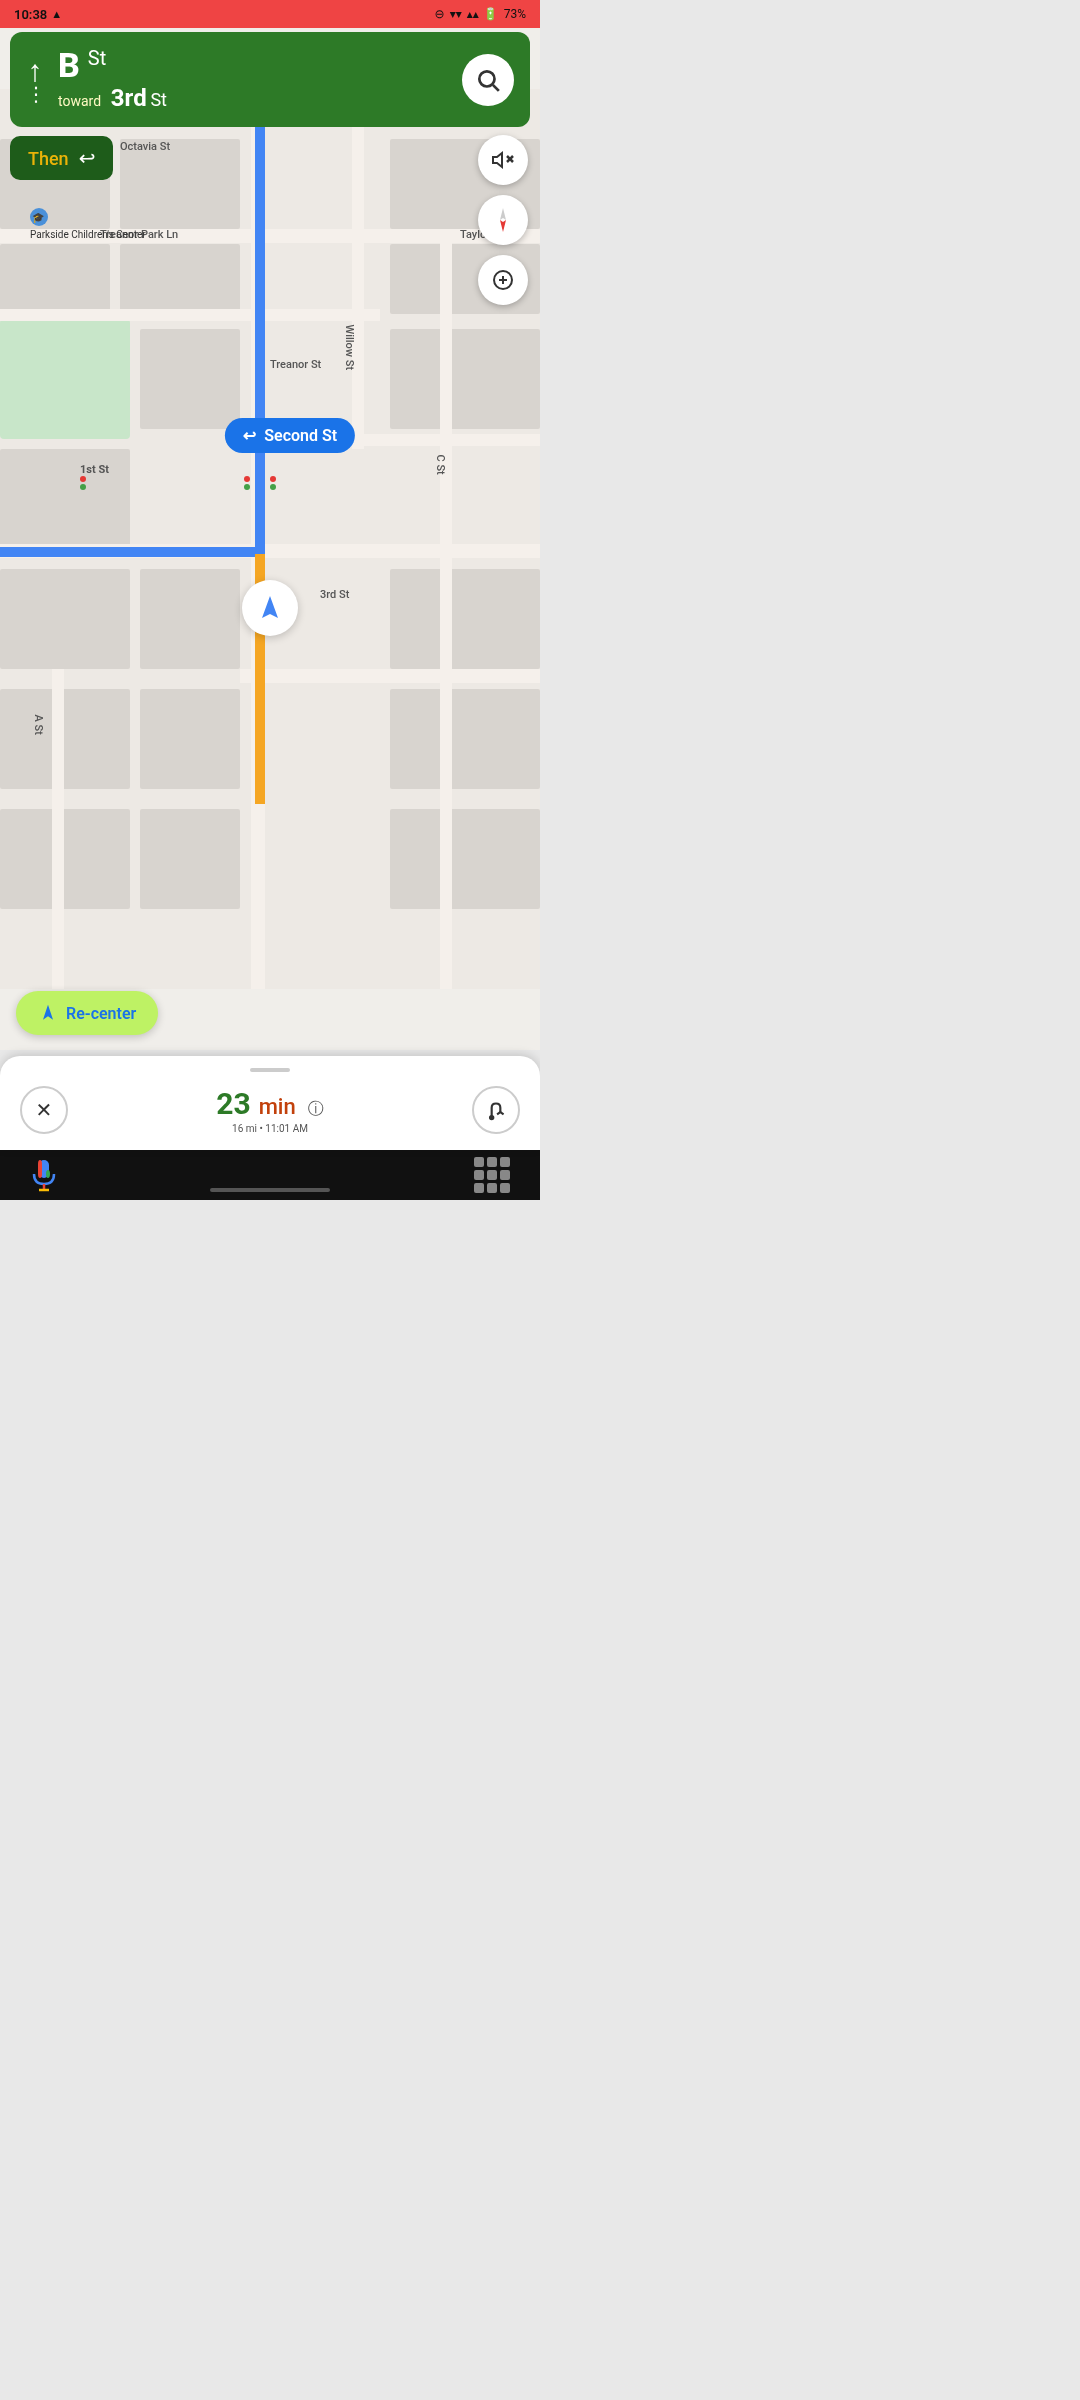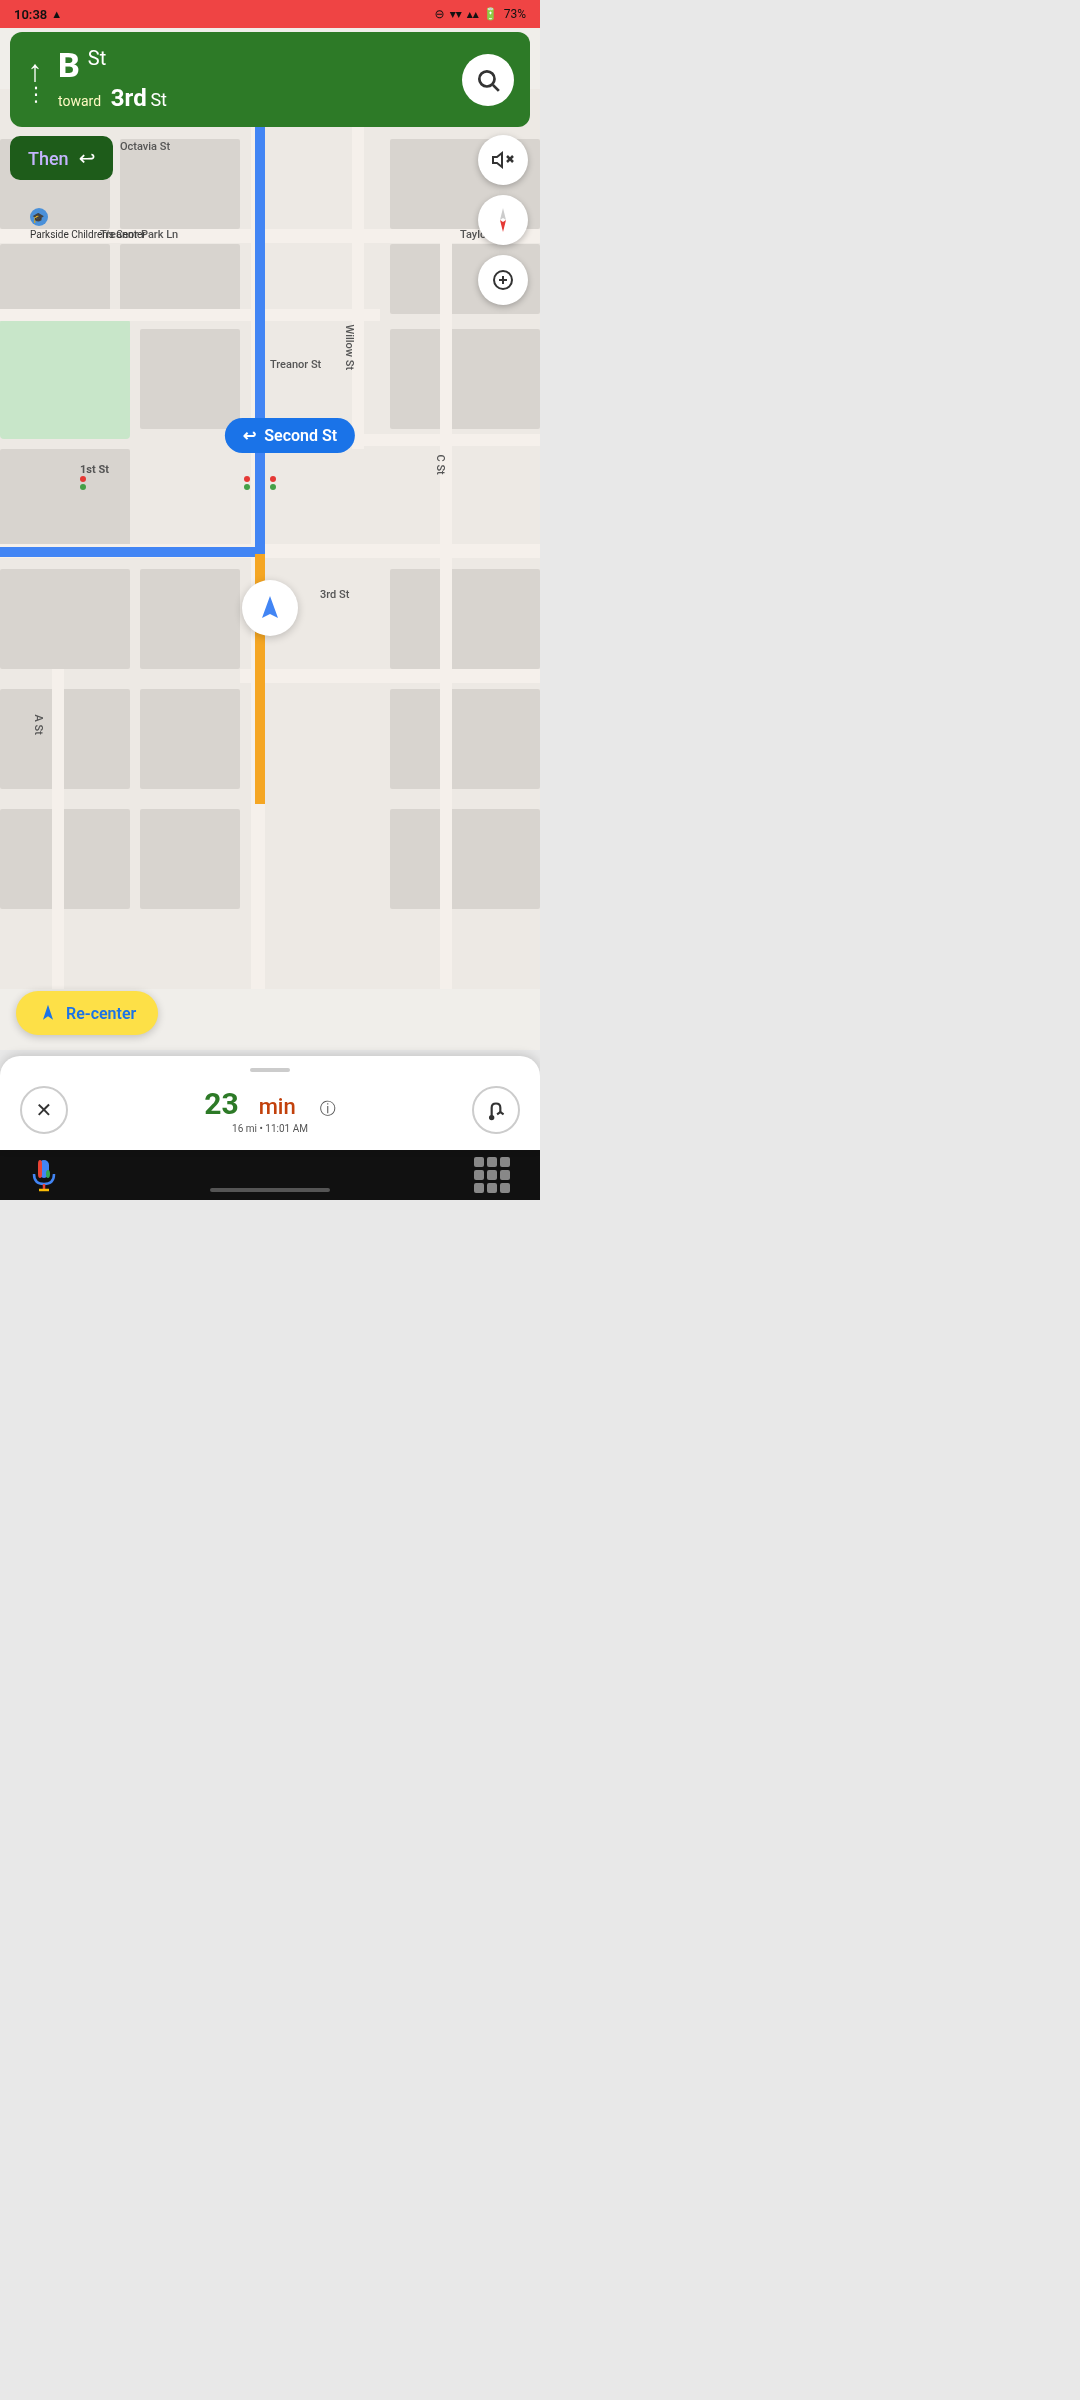--- a/index.html
+++ b/index.html
@@ -128,21 +128,21 @@
       left: 10px;
       background: #1e5c1a;
       border-radius: 10px;
       padding: 10px 18px;
       display: flex;
       align-items: center;
       gap: 10px;
       z-index: 200;
     }
     .then-text {
-      color: #c4b5fd;
+      color: #eab308;
       font-size: 18px;
       font-weight: 500;
     }
     .then-arrow {
       color: white;
       font-size: 20px;
     }
 
     
     .map-controls {
@@ -218,21 +218,21 @@
       align-items: center;
       justify-content: center;
       box-shadow: 0 2px 8px rgba(0,0,0,0.2);
     }
 
     
     .recenter-btn {
       position: absolute;
       bottom: 165px;
       left: 16px;
-      background: #fde047;
+      background: #bef264;
       border-radius: 30px;
       padding: 12px 22px;
       display: flex;
       align-items: center;
       gap: 8px;
       cursor: pointer;
       box-shadow: 0 2px 8px rgba(0,0,0,0.2);
       z-index: 200;
     }
     .recenter-text {
@@ -265,21 +265,21 @@
       justify-content: space-between;
     }
     .nav-info-center {
       text-align: center;
       flex: 1;
     }
     .eta-time {
       display: flex;
       align-items: baseline;
       justify-content: center;
-      gap: 20px;
+      gap: 8px;
     }
     .eta-minutes {
       font-size: 30px;
       font-weight: 700;
       color: #2d7a27;
     }
     .eta-unit {
       font-size: 22px;
       font-weight: 500;
       color: #c2410c;

